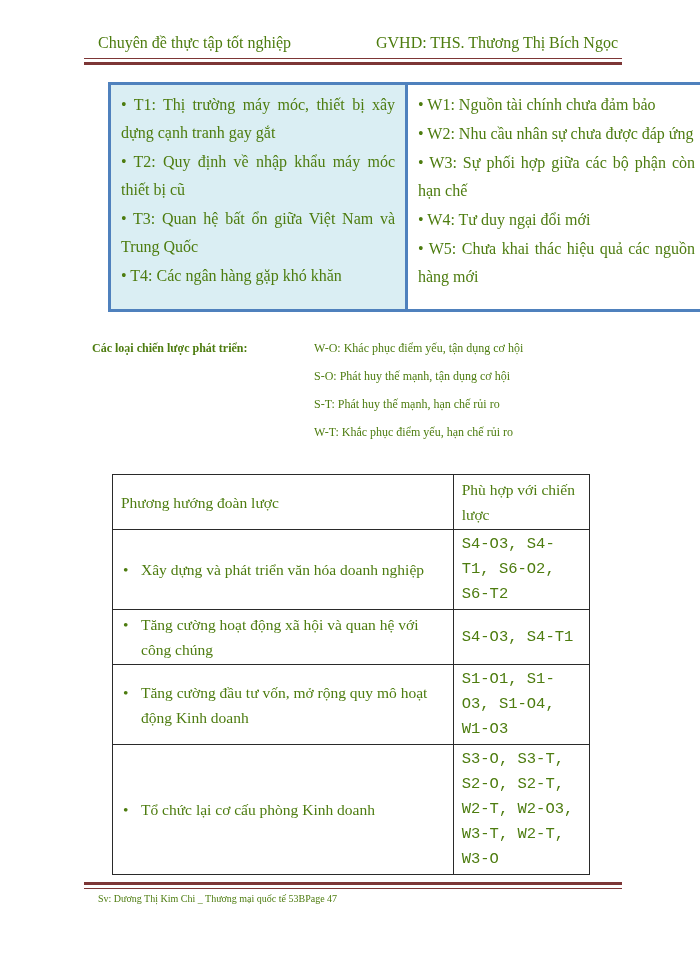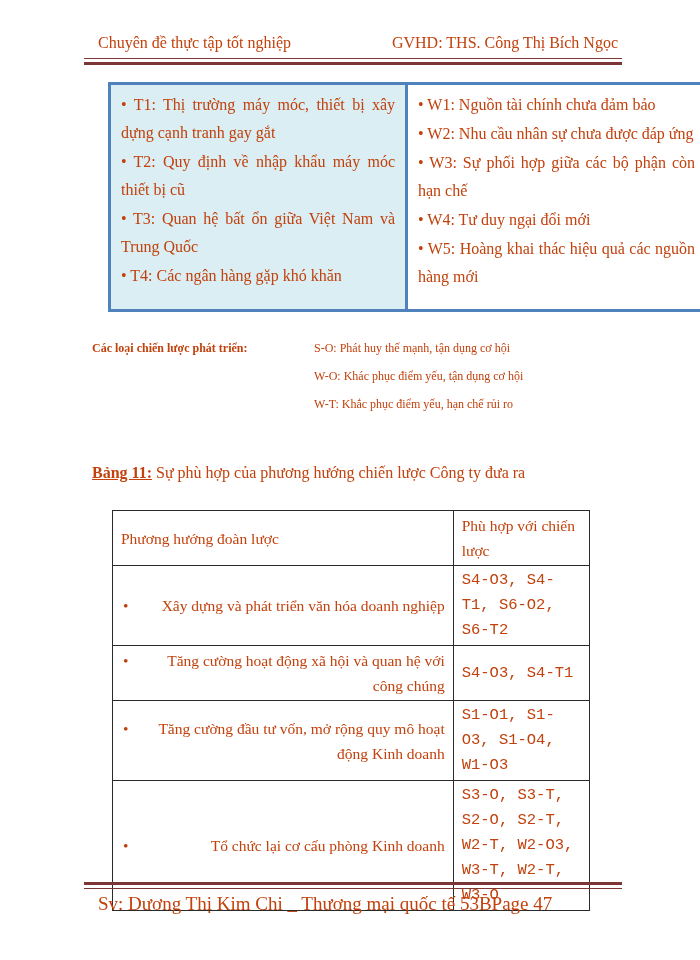--- a/index.html
+++ b/index.html
@@ -1,21 +1,21 @@
 <!DOCTYPE html>
 <html><head>
 <meta charset="utf-8">
 <style>
   html,body{margin:0;padding:0;background:#e8e8e8;}
   .page{
     position:relative;
     width:700px;height:960px;
     background:#ffffff;
     font-family:"Liberation Serif","DejaVu Serif",serif;
-    color:#c2410c;
+    color:#4d7c0f;
     overflow:hidden;
   }
   .content{position:absolute;left:84px;top:0;width:538px;}
 
   
   .header-row{
     display:flex;justify-content:space-between;
     padding:34px 4px 0 14px;
     font-size:16px;
   }
@@ -84,77 +84,76 @@
     line-height:25px;
     vertical-align:middle;
     font-weight:normal;
     text-align:left;
   }
   table.t11 th{height:24px;}
   td.dir{width:332px;text-align:justify;}
   td.dir .bullet{
     position:relative;display:block;
     padding-left:20px;
-    text-align:right;
   }
   td.dir .bullet::before{
     content:"•";position:absolute;left:2px;top:0;
   }
   td.strat{width:122px;text-align:justify;font-family:Liberation Mono, monospace;}
 
   
   .footer{position:absolute;left:84px;bottom:0;width:538px;height:78px;}
   .rule-footer{
     height:3px;
     border-top:3px solid #7d3636;
     border-bottom:1px solid #7d3636;
   }
   .footer-text{
     padding:4px 0 18px 14px;
-    font-size:19px;
+    font-size:10px;
   }
 </style>
 </head>
 <body>
 
 <div class="page">
   <div class="content">
 
     <div class="header-row">
       <span>Chuyên đề thực tập tốt nghiệp</span>
-      <span>GVHD: THS. Công Thị Bích Ngọc</span>
+      <span>GVHD: THS. Thương Thị Bích Ngọc</span>
     </div>
     <div class="rule-header"></div>
 
     <div class="swot">
       <div class="swot-cell threats">
         <p class="swot-item">T1: Thị trường máy móc, thiết bị xây dựng cạnh tranh gay gắt</p>
         <p class="swot-item">T2: Quy định về nhập khẩu máy móc thiết bị cũ</p>
         <p class="swot-item">T3: Quan hệ bất ổn giữa Việt Nam và Trung Quốc</p>
         <p class="swot-item">T4: Các ngân hàng gặp khó khăn</p>
       </div>
       <div class="swot-cell">
         <p class="swot-item">W1: Nguồn tài chính chưa đảm bảo</p>
         <p class="swot-item">W2: Nhu cầu nhân sự chưa được đáp ứng</p>
         <p class="swot-item">W3: Sự phối hợp giữa các bộ phận còn hạn chế</p>
         <p class="swot-item">W4: Tư duy ngại đổi mới</p>
-        <p class="swot-item">W5: Hoàng khai thác hiệu quả các nguồn hàng mới</p>
+        <p class="swot-item">W5: Chưa khai thác hiệu quả các nguồn hàng mới</p>
       </div>
     </div>
 
     <div class="strategy">
       <div class="strategy-label">Các loại chiến lược phát triển:</div>
       <div class="strategy-list">
+        <p class="strategy-line">W-O: Khác phục điểm yếu, tận dụng cơ hội</p>
         <p class="strategy-line">S-O: Phát huy thế mạnh, tận dụng cơ hội</p>
-        <p class="strategy-line">W-O: Khác phục điểm yếu, tận dụng cơ hội</p>
+        <p class="strategy-line">S-T: Phát huy thế mạnh, hạn chế rủi ro</p>
         <p class="strategy-line">W-T: Khắc phục điểm yếu, hạn chế rủi ro</p>
       </div>
     </div>
 
-    <div class="caption"><b>Bảng 11:</b><span> Sự phù hợp của phương hướng chiến lược Công ty đưa ra</span></div>
 
     <table class="t11">
       <tbody>
           <tr>
         <th>Phương hướng đoàn lược</th>
         <th>Phù hợp với chiến lược</th>
       </tr>
       <tr>
         <td class="dir">
               <span class="bullet">Xây dựng và phát triển văn hóa doanh nghiệp</span>

